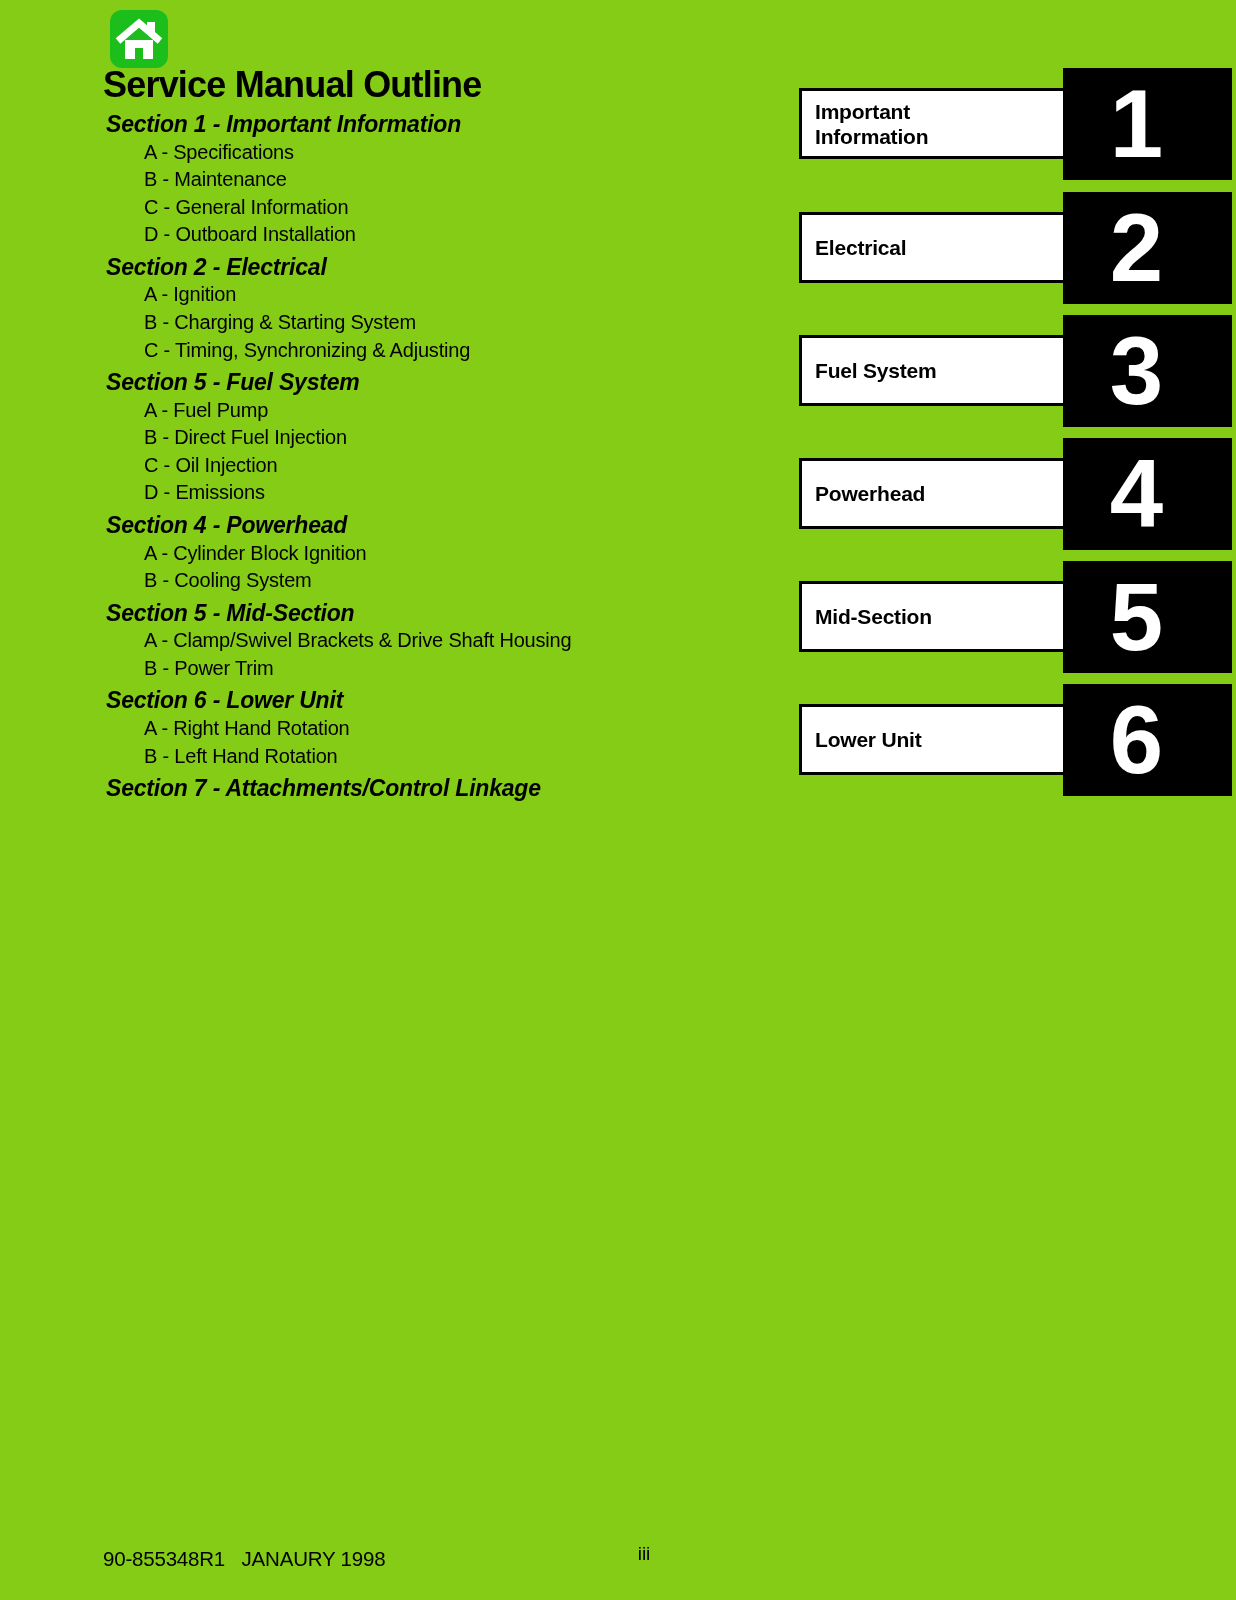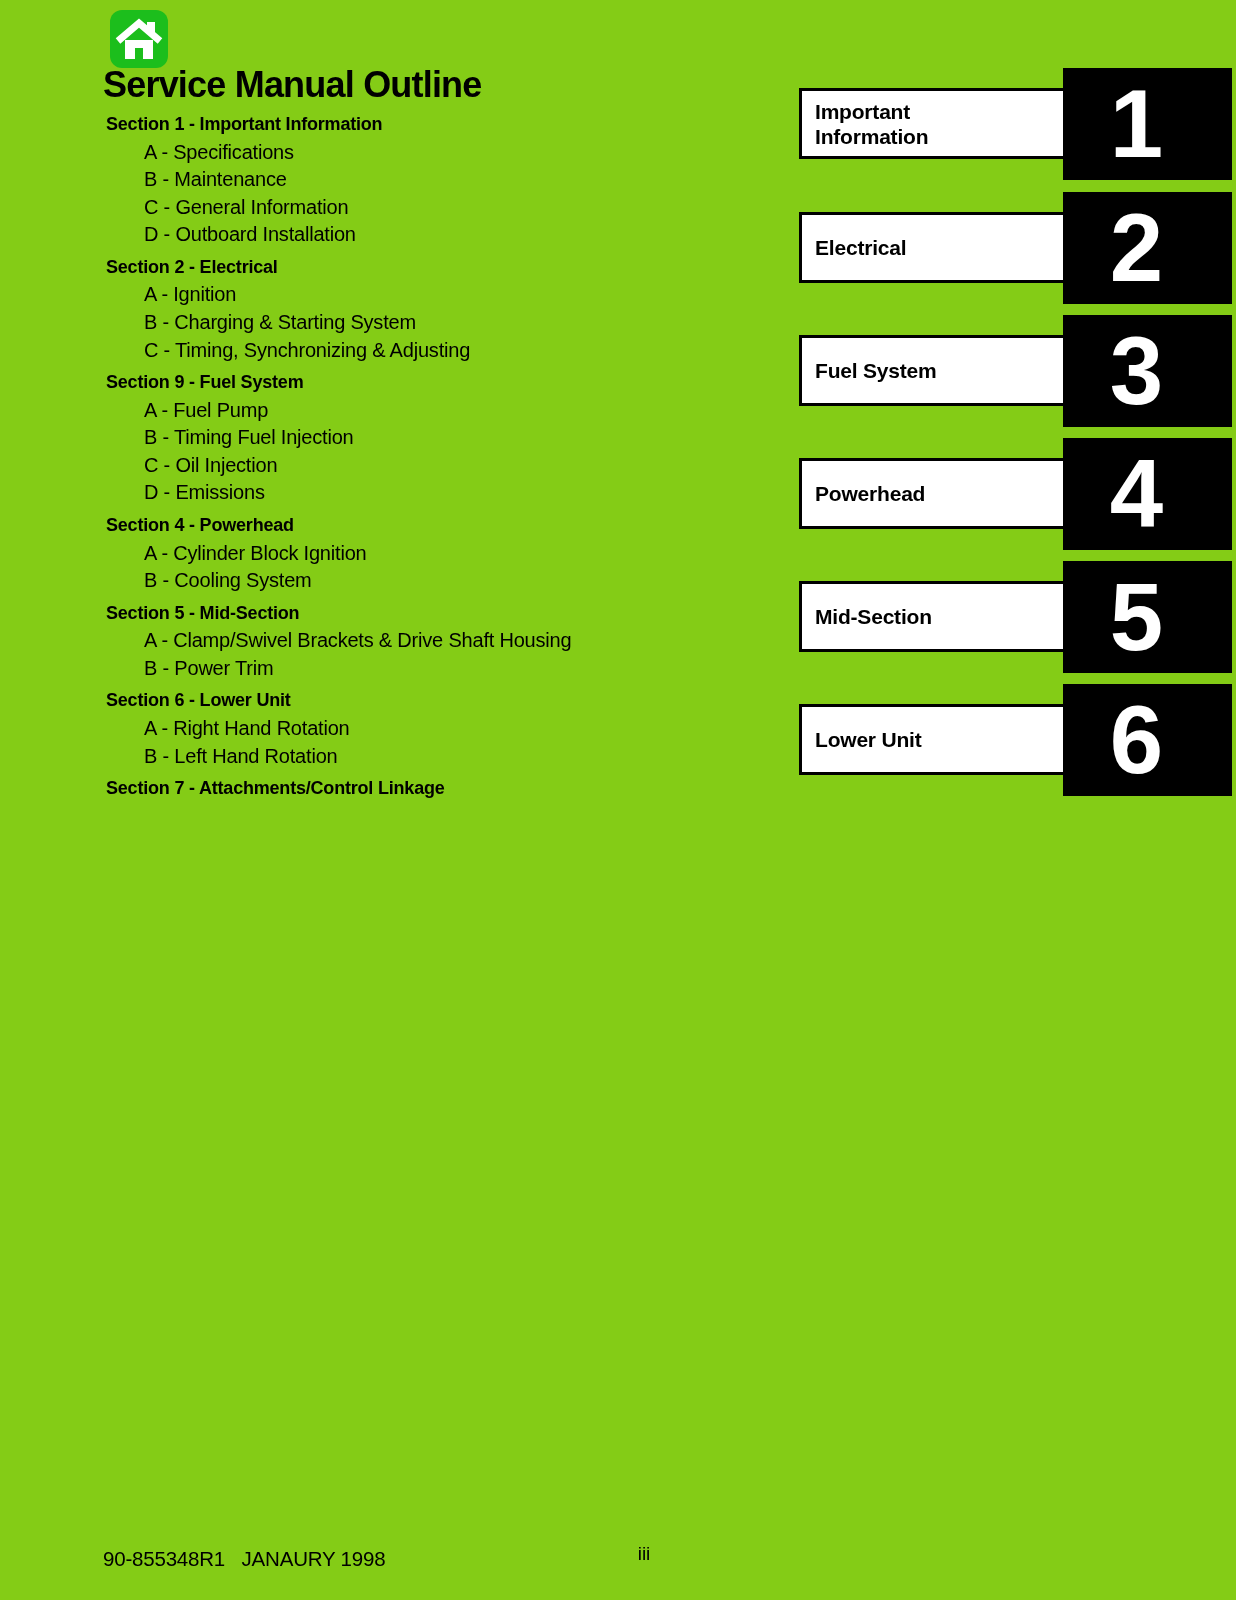--- a/index.html
+++ b/index.html
@@ -24,22 +24,22 @@
     position:absolute;left:103px;top:64px;
     font-size:36px;font-weight:bold;letter-spacing:-0.8px;
     white-space:nowrap;
   }
 
   
   .toc{
     position:absolute;left:106px;top:111px;width:640px;
   }
   .toc-heading{
-    font-size:18px;font-weight:bold;line-height:27.5px;margin-top:5px;
-    white-space:nowrap;letter-spacing:-0.2px;
+    font-size:23px;font-weight:bold;line-height:27.5px;margin-top:5px;
+    white-space:nowrap;letter-spacing:-0.2px;font-style:italic;
   }
   .toc-section:first-child .toc-heading{margin-top:0;}
   .toc-item{
     font-size:20px;line-height:27.6px;padding-left:38px;
     white-space:nowrap;letter-spacing:-0.2px;
   }
 
   
   .tab{
     position:absolute;left:799px;width:433px;height:112px;
@@ -103,23 +103,23 @@
     </div>
 
     <div class="toc-section">
       <div class="toc-heading">Section 2 - Electrical</div>
       <div class="toc-item">A - Ignition</div>
       <div class="toc-item">B - Charging &amp; Starting System</div>
       <div class="toc-item">C - Timing, Synchronizing &amp; Adjusting</div>
     </div>
 
     <div class="toc-section">
-      <div class="toc-heading">Section 9 - Fuel System</div>
+      <div class="toc-heading">Section 5 - Fuel System</div>
       <div class="toc-item">A - Fuel Pump</div>
-      <div class="toc-item">B - Timing Fuel Injection</div>
+      <div class="toc-item">B - Direct Fuel Injection</div>
       <div class="toc-item">C - Oil Injection</div>
       <div class="toc-item">D - Emissions</div>
     </div>
 
     <div class="toc-section">
       <div class="toc-heading">Section 4 - Powerhead</div>
       <div class="toc-item">A - Cylinder Block Ignition</div>
       <div class="toc-item">B - Cooling System</div>
     </div>
 

